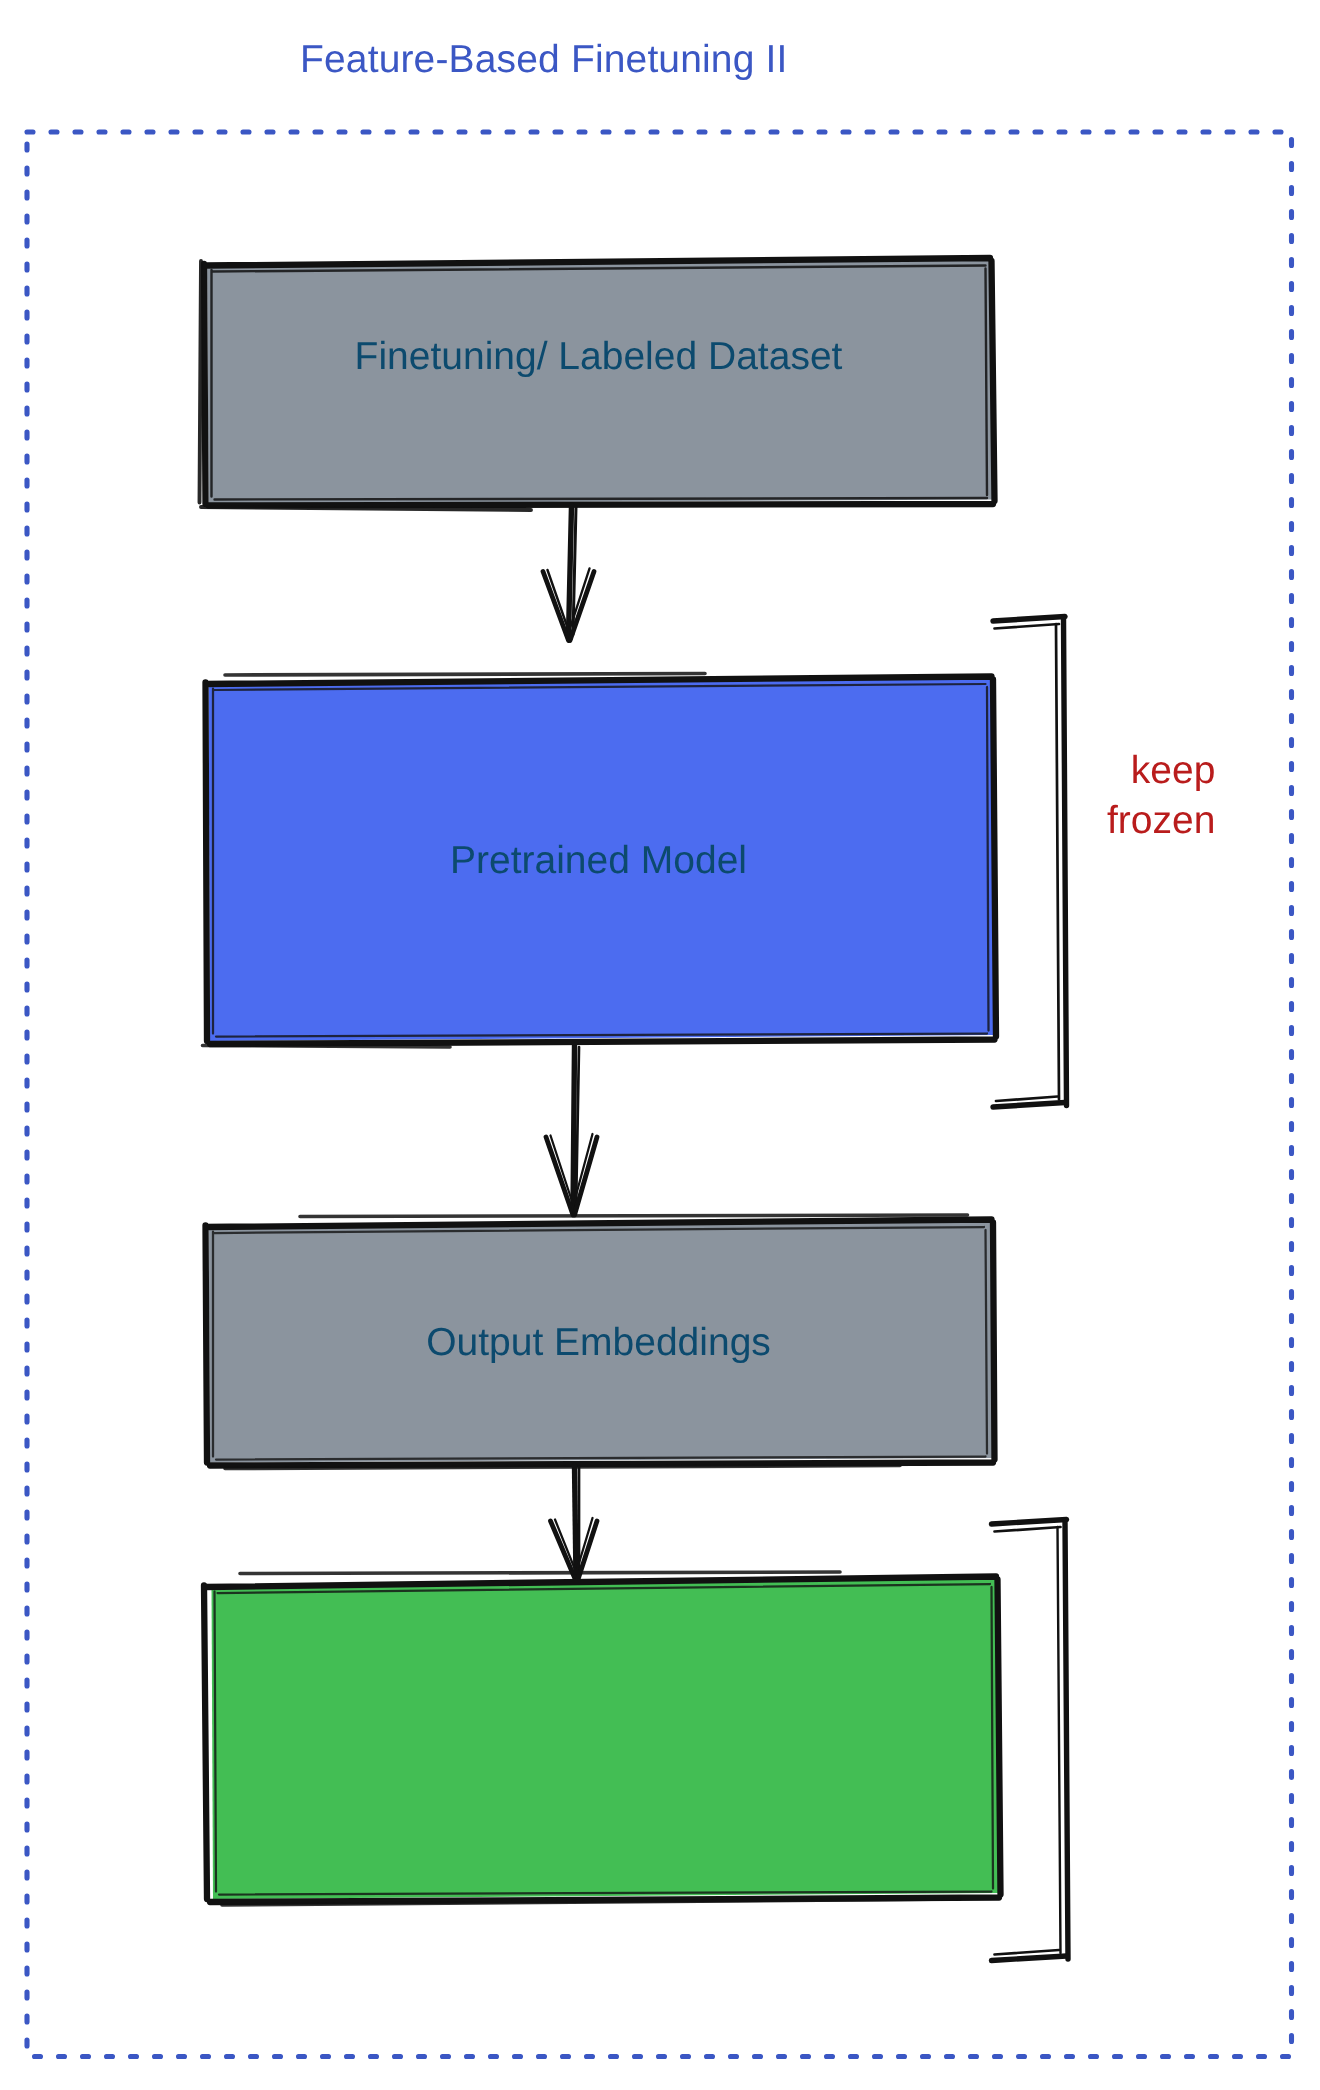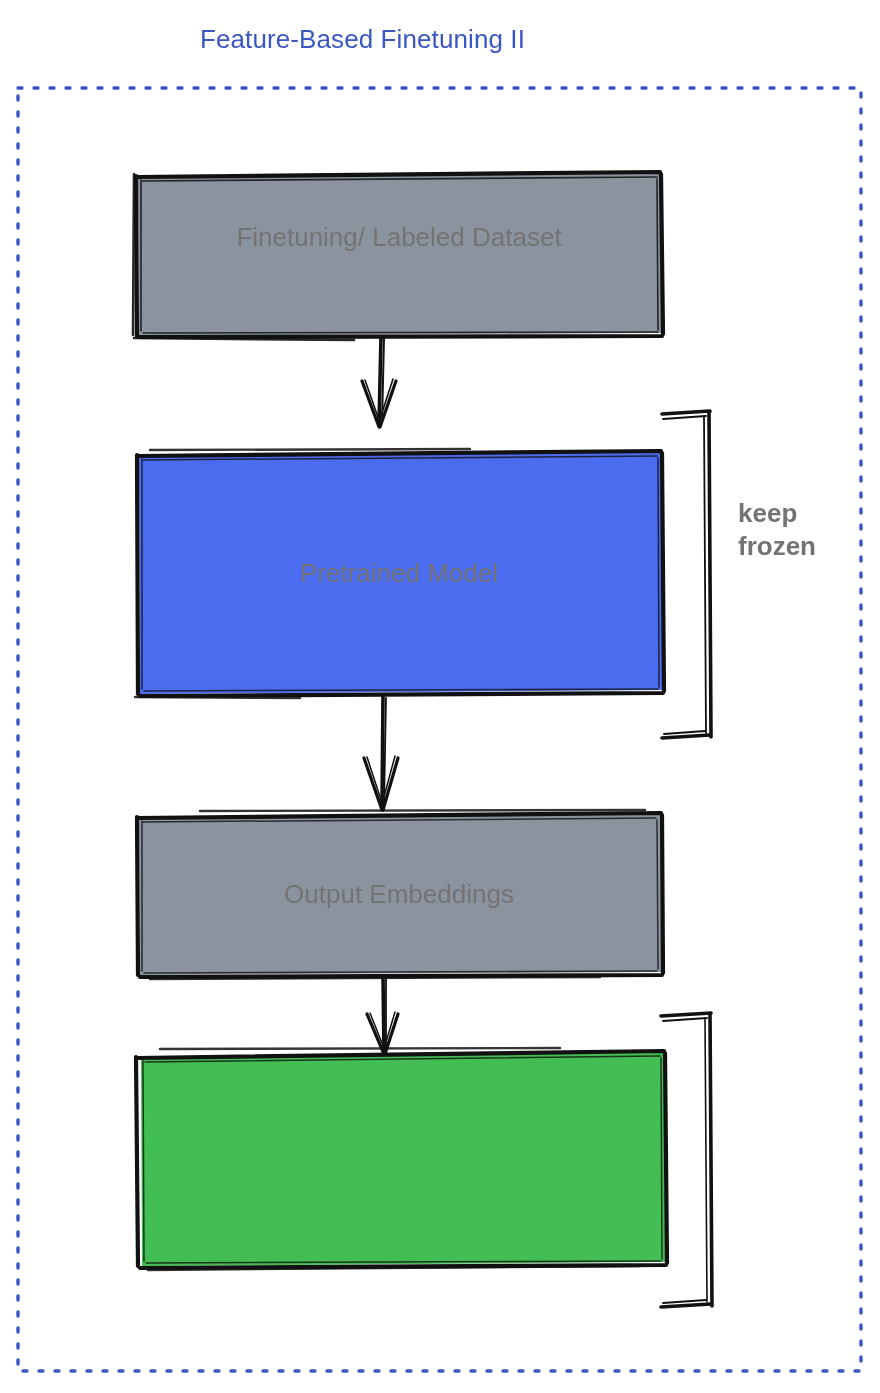--- a/index.html
+++ b/index.html
@@ -34,34 +34,33 @@
     font-size: 26px;
     font-family: "Liberation Sans", sans-serif;
     color: #3b57c4;
     letter-spacing: 0.1px;
     white-space: nowrap;
   }
   .node-label {
     position: absolute;
     text-align: center;
     font-family: "Liberation Sans", sans-serif;
-    color: #737373;
+    color: #0c4a6e;
     font-size: 26px;
     white-space: nowrap;
     pointer-events: none;
   }
   .bracket-label {
     position: absolute;
     font-family: "Liberation Sans", sans-serif;
-    color: #737373;
+    color: #b91c1c;
     font-size: 26px;
     line-height: 1.25;
-    text-align: left;
+    text-align: right;
     white-space: pre-line;
-    font-weight: bold;
   }
 </style>
 </head>
 <body>
 
 <div id="canvas">
 
   <div class="title-text">Feature-Based Finetuning II</div>
 
   <svg id="diagram-svg" viewBox="0 0 880 1393">

